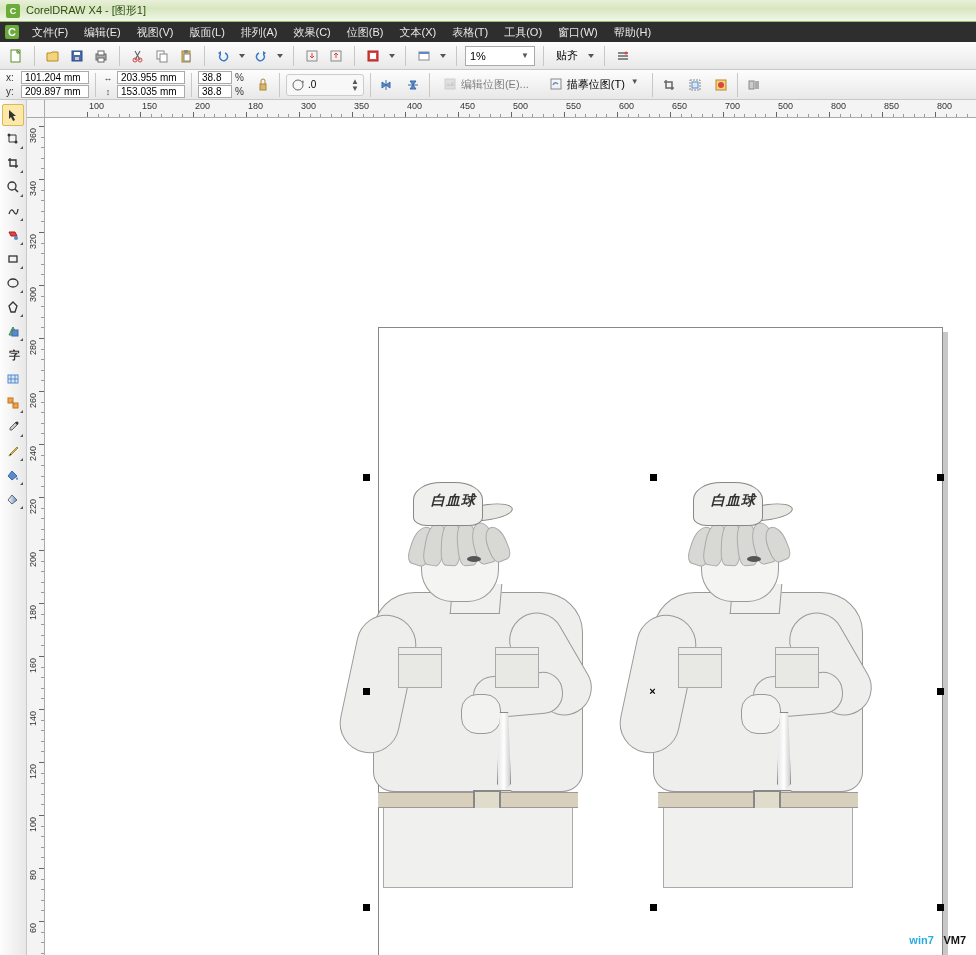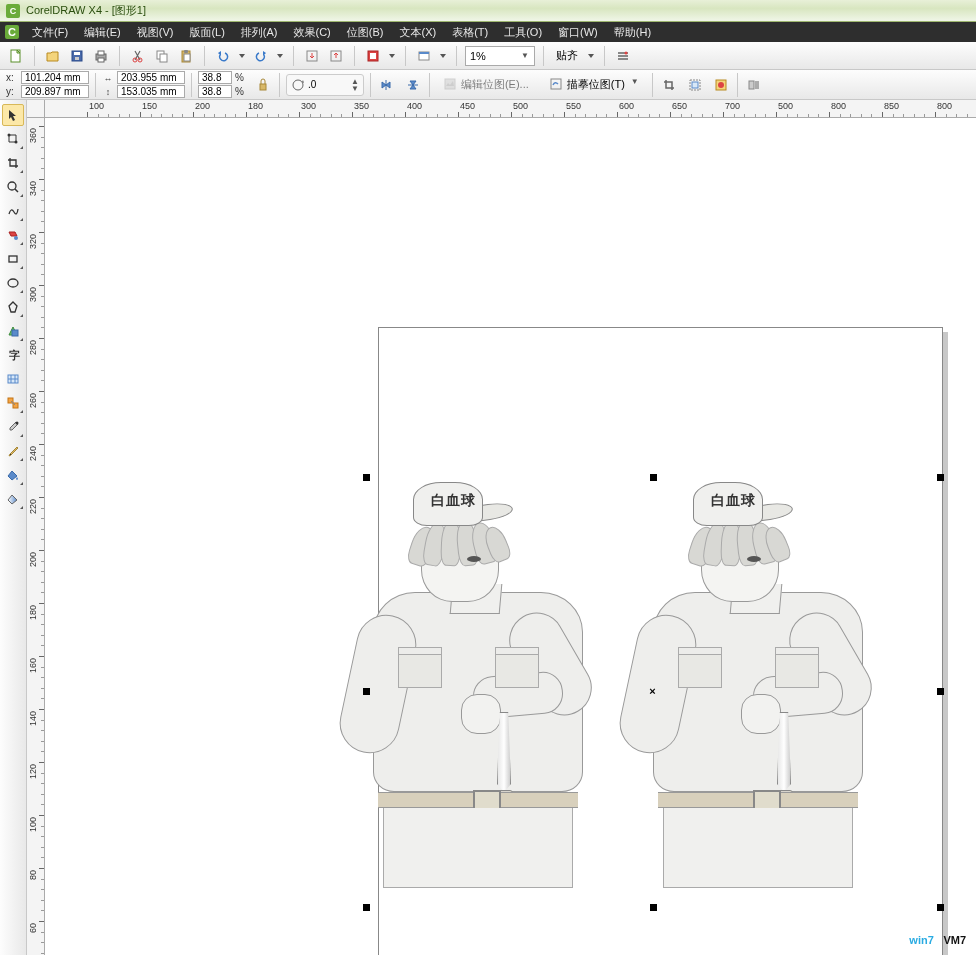--- a/index.html
+++ b/index.html
@@ -51,21 +51,21 @@
 .ruler-v .tick .num { position: absolute; left: 1px; top: 2px; font-size: 9px; color: #333; writing-mode: vertical-rl; transform: rotate(180deg); }
 .ruler-v .minor { position: absolute; right: 0; height: 1px; width: 3px; background: #999; }
 
 .canvas { position: absolute; top: 18px; left: 18px; right: 0; bottom: 0; overflow: hidden; background: #fff; }
 .page { position: absolute; background: #fff; border: 1px solid #888; }
 .page-shadow { position: absolute; background: #c8c8c8; }
 
 .sel-handle { position: absolute; width: 7px; height: 7px; background: #000; }
 .sel-center { position: absolute; width: 9px; height: 9px; display: flex; align-items: center; justify-content: center; font-size: 11px; font-weight: bold; }
 
-.artwork { position: absolute; }
+.artwork { position: absolute; font-style: italic; }
 .figure { position: absolute; }
 .cap { position: absolute; width: 110px; height: 70px; }
 .cap-crown { position: absolute; left: 10px; top: 8px; width: 70px; height: 44px; background: #f0f0ee; border: 1px solid #888; border-radius: 40% 40% 20% 20%; }
 .cap-brim { position: absolute; left: 62px; top: 30px; width: 48px; height: 16px; background: #e8e8e4; border: 1px solid #888; border-radius: 0 50% 50% 0; transform: rotate(-8deg); }
 .cap-text { position: absolute; left: 28px; top: 18px; font-size: 14px; font-weight: bold; color: #333; font-family: "SimHei", sans-serif; letter-spacing: 1px; }
 .head { position: absolute; left: 18px; top: 48px; width: 78px; height: 80px; background: #f4f4f2; border: 1px solid #999; border-radius: 45% 45% 40% 40%; }
 .hair { position: absolute; left: 8px; top: 38px; width: 95px; height: 55px; }
 .hair-strand { position: absolute; background: #d8d8d4; border: 1px solid #aaa; border-radius: 50% 50% 30% 30%; }
 .eye { position: absolute; width: 14px; height: 6px; background: #555; border-radius: 50%; }
 .torso { position: absolute; left: -30px; top: 118px; width: 210px; height: 200px; background: #eeeeec; border: 1px solid #999; border-radius: 20% 20% 10% 10%; }

